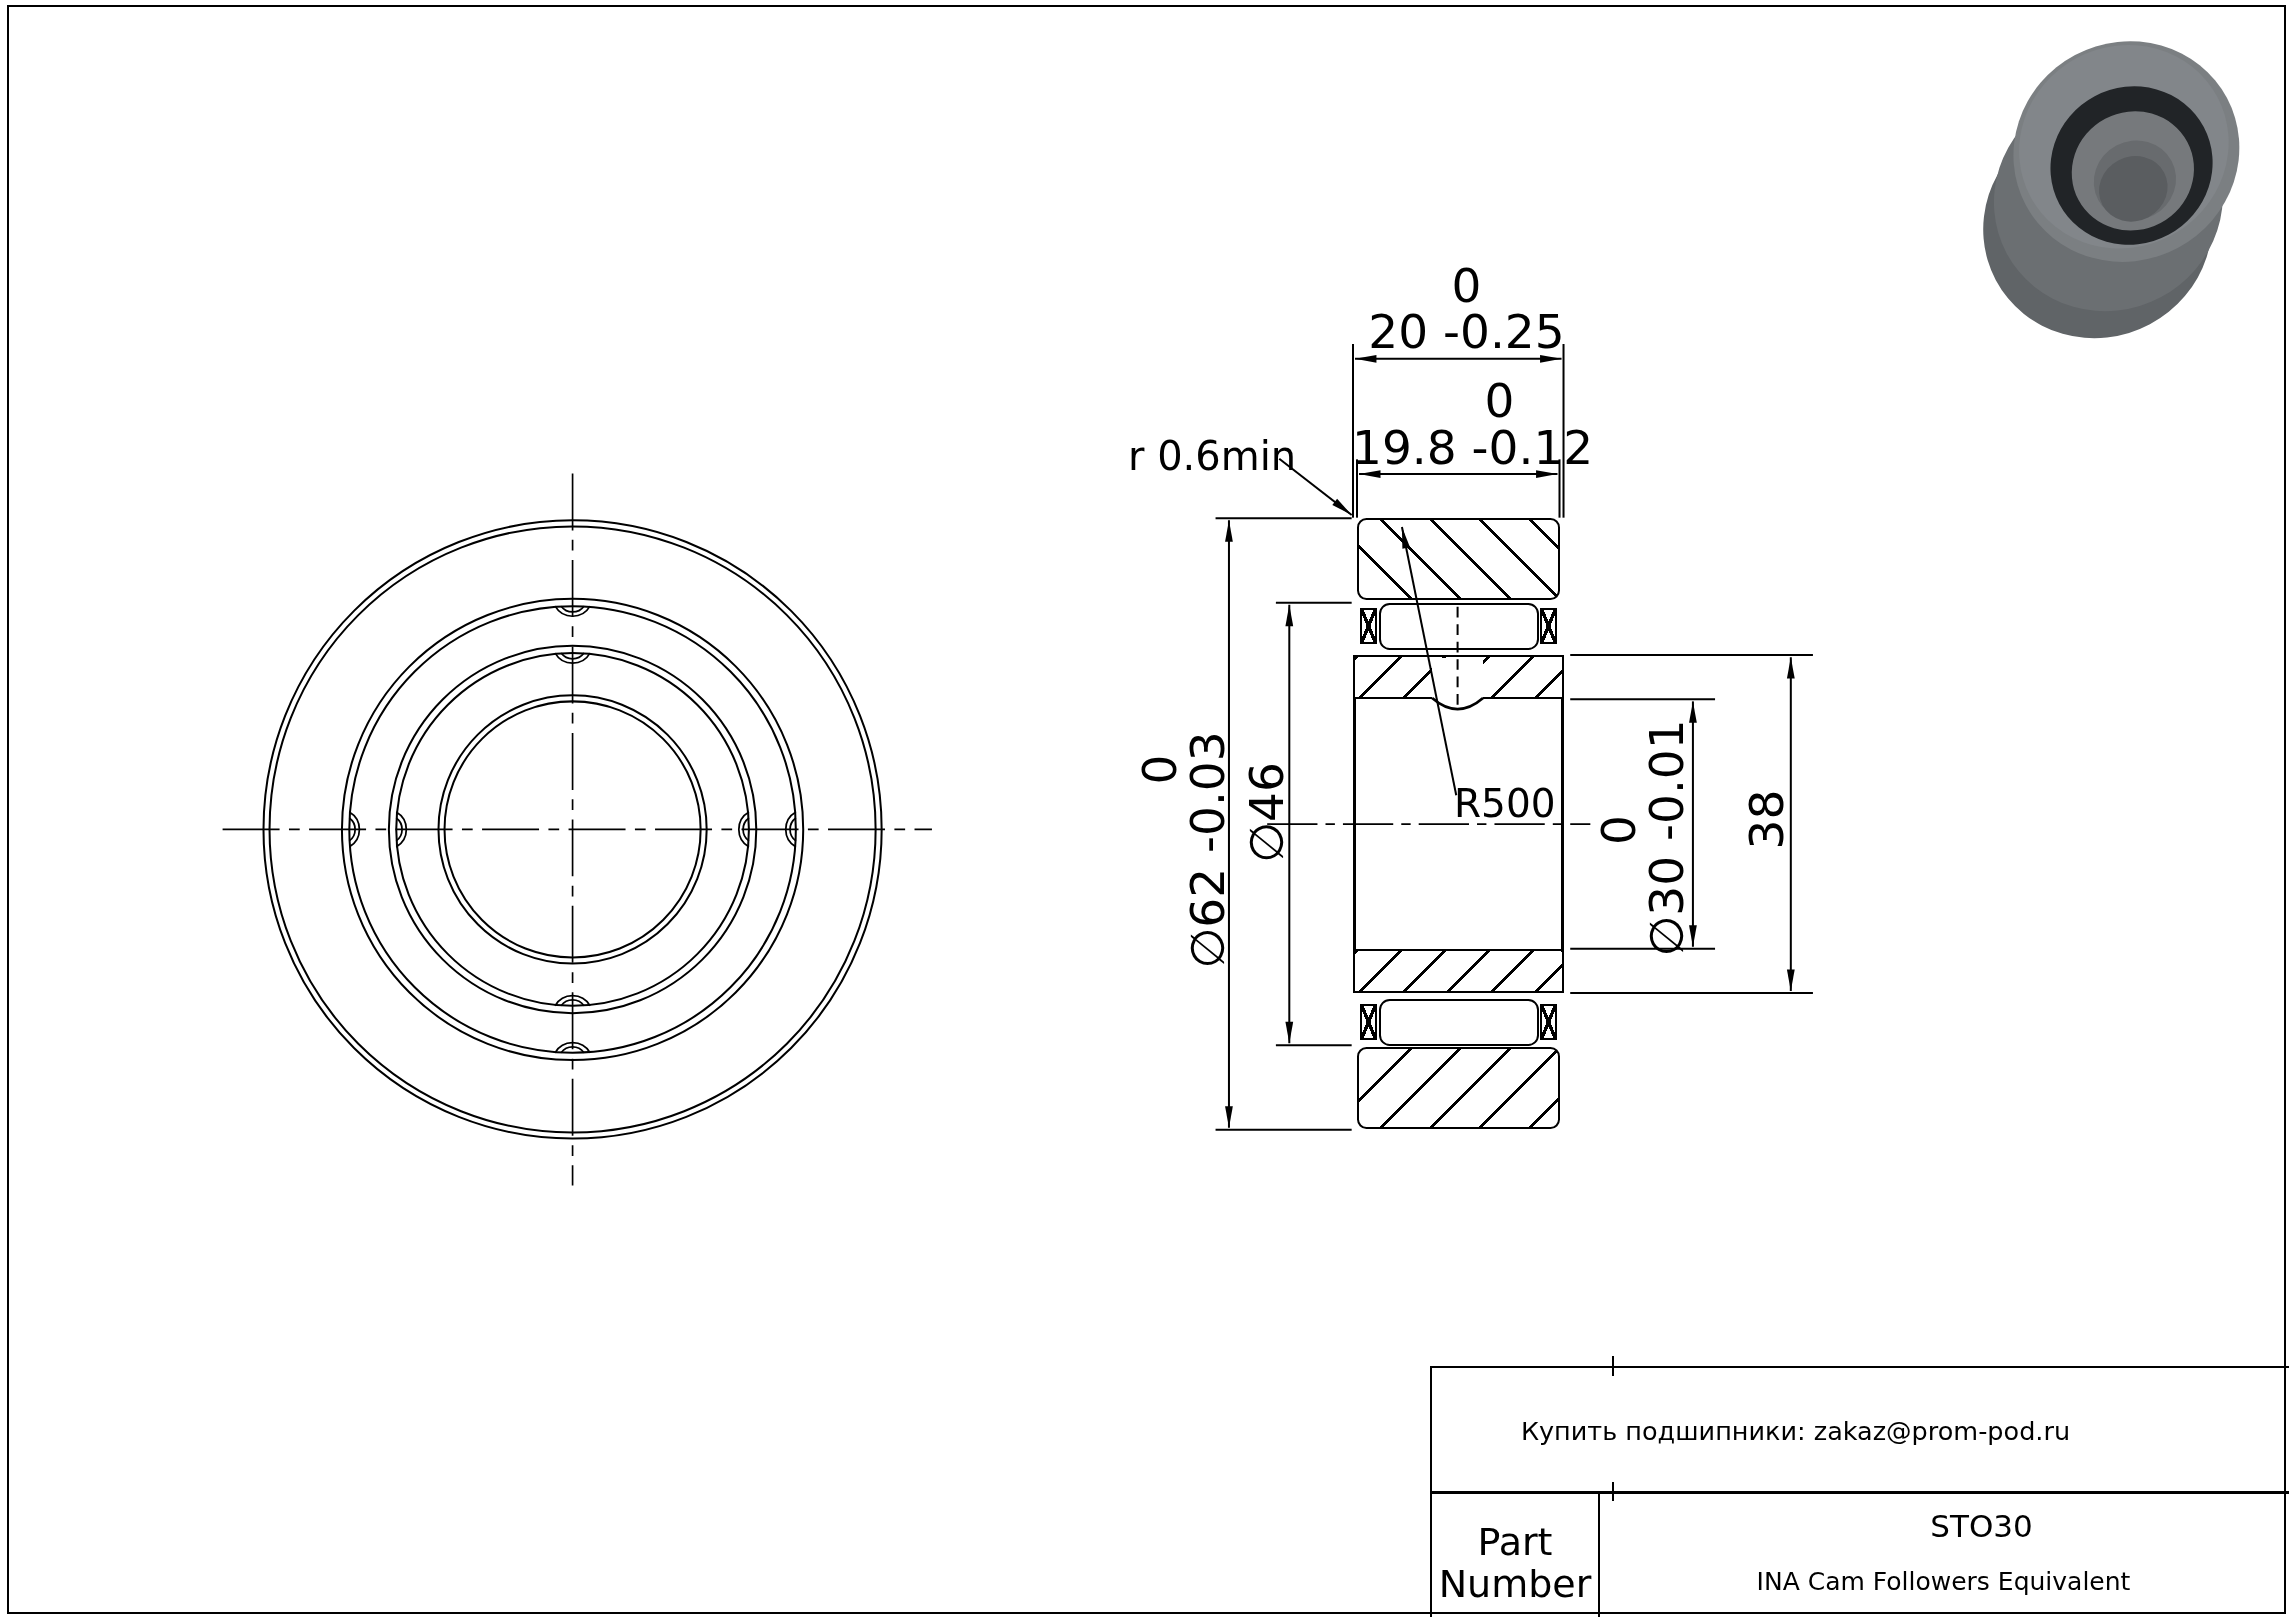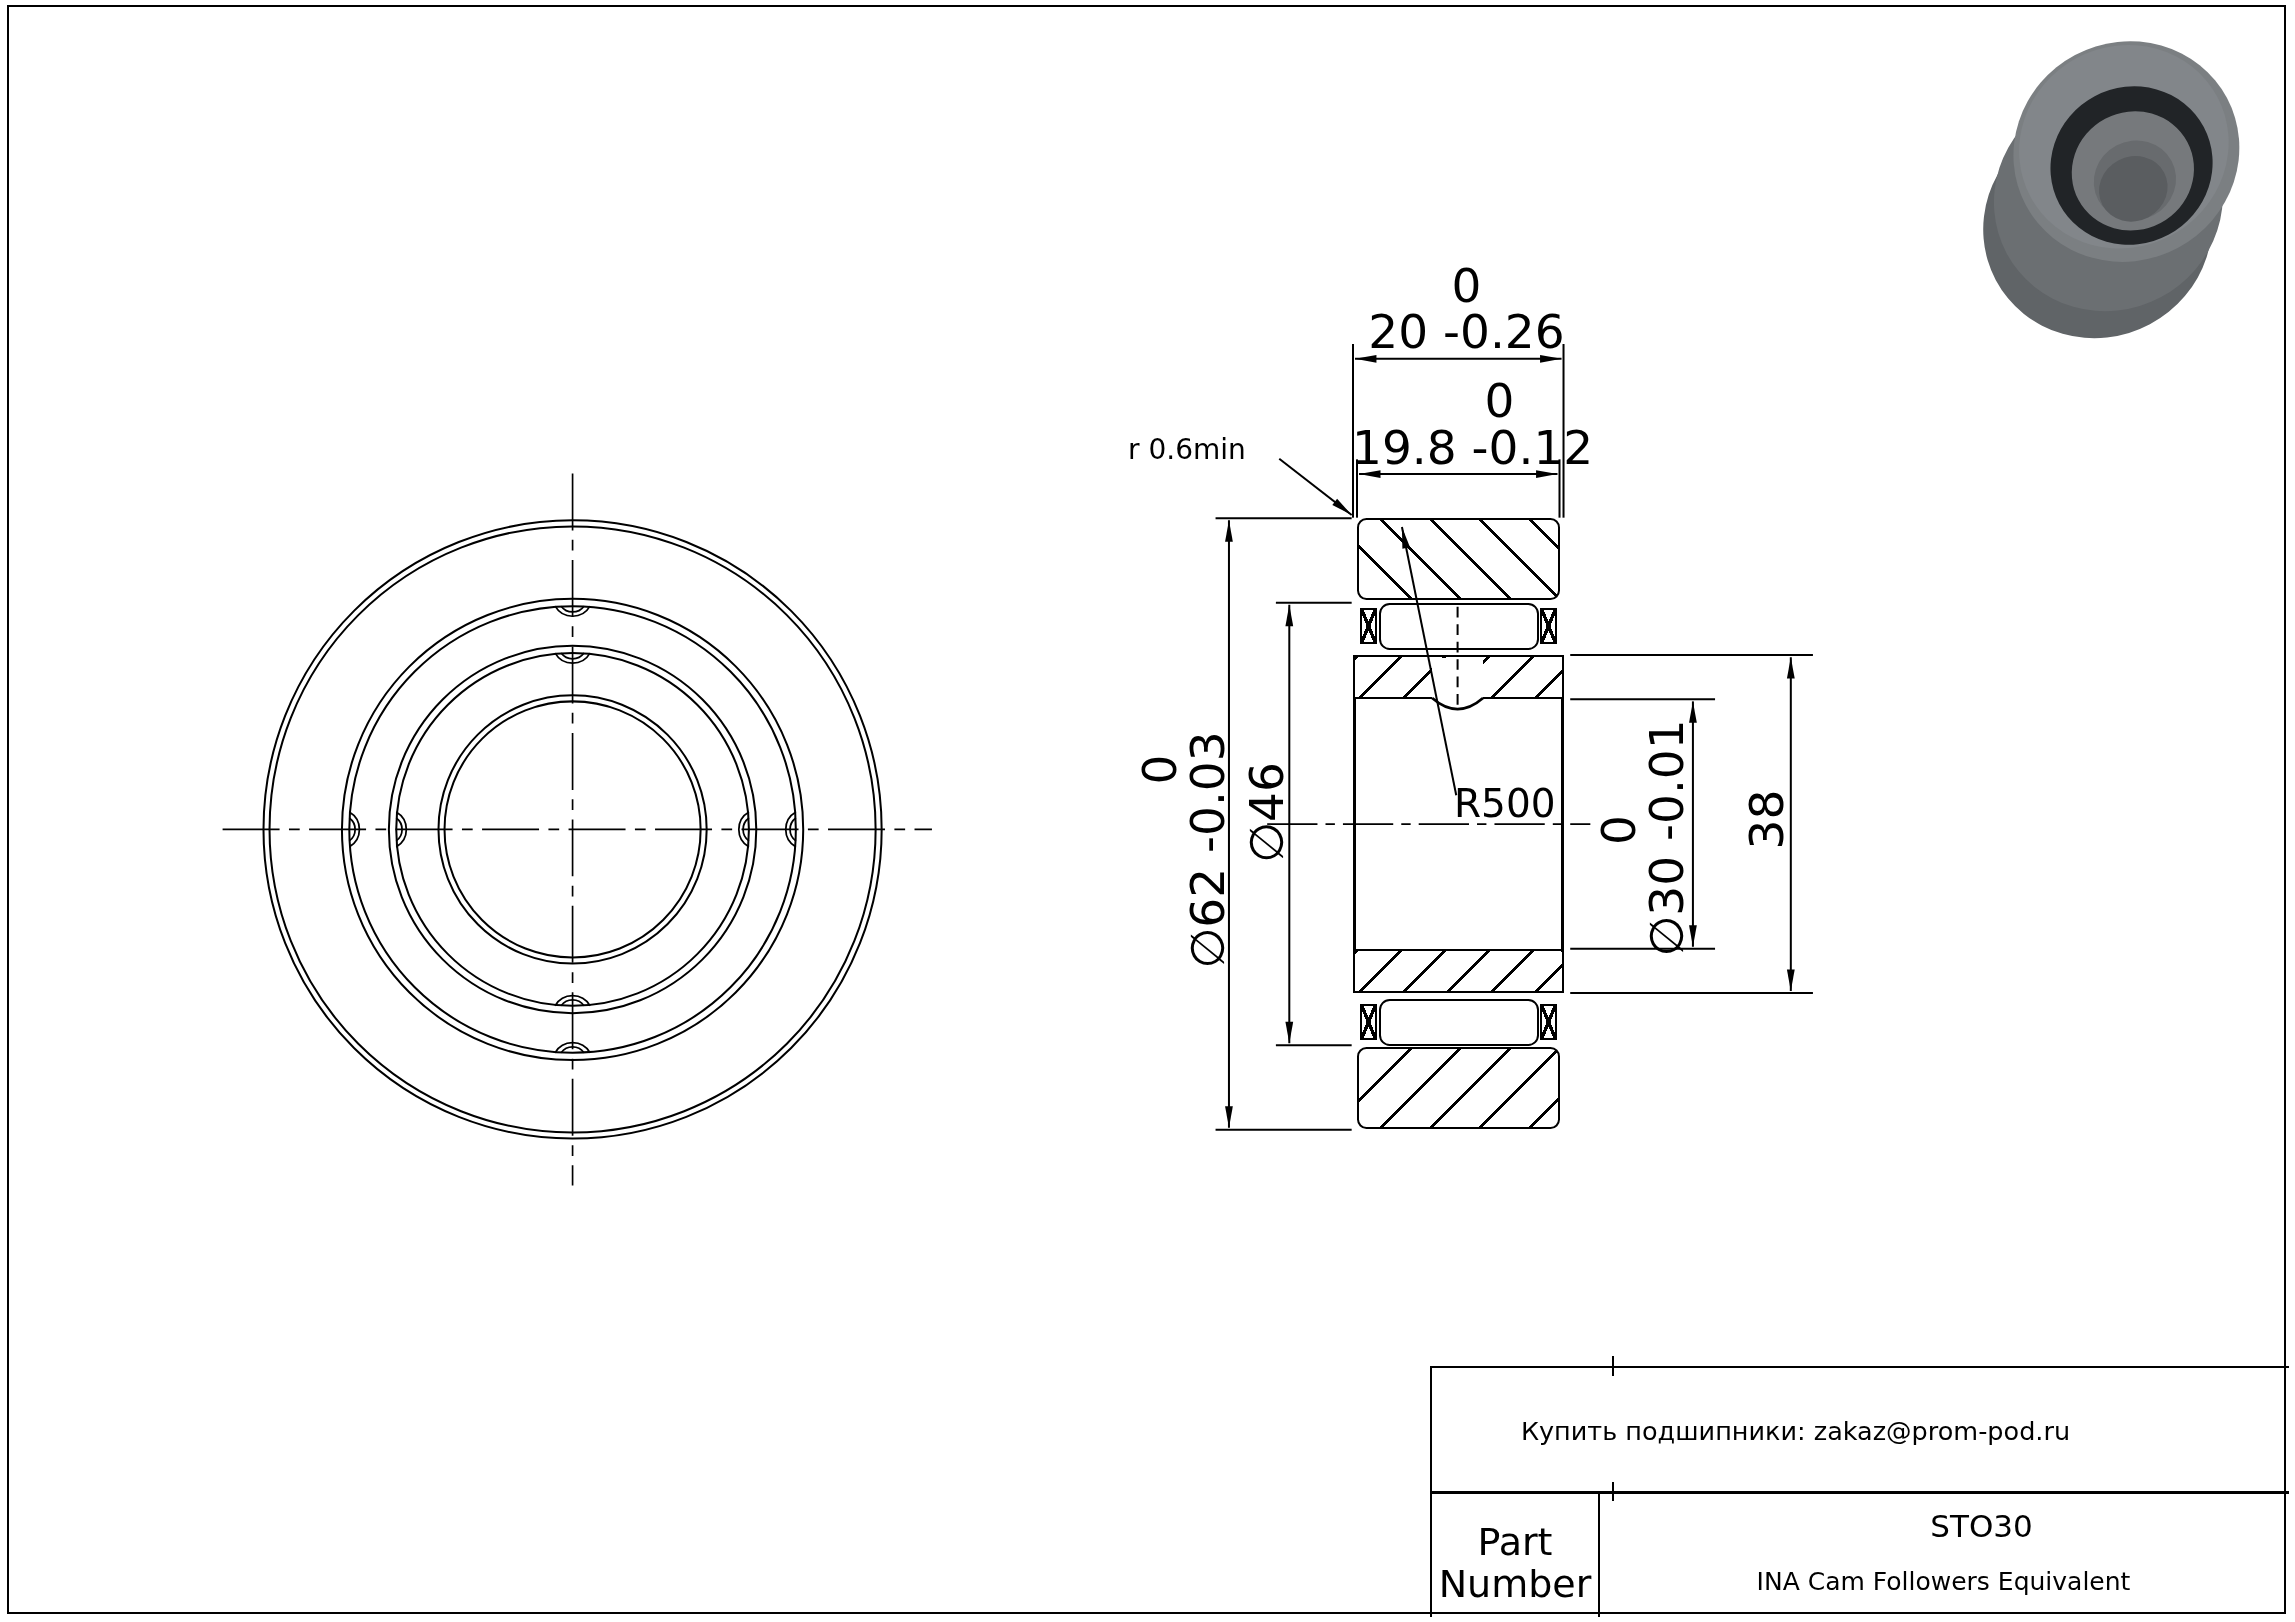--- a/index.html
+++ b/index.html
@@ -14,21 +14,21 @@
   .hatch-c{background-image:repeating-linear-gradient(135deg,#000 0 2.7px,transparent 2.7px 31px);}
   .xbox{position:absolute;box-sizing:border-box;border:2px solid #000;background-image:
     linear-gradient(to top right,transparent calc(50% - 1.7px),#000 calc(50% - 1.7px) calc(50% + 1.7px),transparent calc(50% + 1.7px)),
     linear-gradient(to bottom right,transparent calc(50% - 1.7px),#000 calc(50% - 1.7px) calc(50% + 1.7px),transparent calc(50% + 1.7px));}
   .whitefill{position:absolute;background:#fff;}
   .vline{position:absolute;width:2.7px;background:#000;}
   
   .dimtext{position:absolute;font-size:47px;line-height:48px;white-space:nowrap;}
   .rot{transform:rotate(-90deg);}
   .center{text-align:center;}
-  .small-note{position:absolute;font-size:28px;white-space:nowrap;}
+  .small-note{position:absolute;font-size:40px;white-space:nowrap;}
   
   .tb-line{position:absolute;background:#000;}
   .tb-text{position:absolute;white-space:nowrap;}
   svg{position:absolute;left:0;top:0;}
   #overlay{z-index:5;}
   .lay{z-index:2;}
 </style>
 </head>
 <body>
 
@@ -51,21 +51,21 @@
   <div class="part hatch-c" style="left:1353px;top:655px;width:211px;height:44px;"></div>
   <div class="whitefill" style="left:1432px;top:658px;width:51px;height:44px;"></div>
 
   <div class="part hatch-c" style="left:1353px;top:949px;width:211px;height:44px;"></div>
 
   <div class="vline" style="left:1353px;top:697px;height:255px;"></div>
   <div class="vline" style="left:1561px;top:697px;height:255px;"></div>
 </div>
 
 <div class="dimtext center" style="left:1359px;top:262px;width:215px;">0</div>
-<div class="dimtext center" style="left:1359px;top:308px;width:215px;">20 -0.26</div>
+<div class="dimtext center" style="left:1359px;top:308px;width:215px;">20 -0.25</div>
 <div class="dimtext center" style="left:1392px;top:377px;width:215px;">0</div>
 <div class="dimtext center" style="left:1352px;top:424px;width:221px;">19.8 -0.12</div>
 
 <div class="small-note" style="left:1128px;top:433px;">r 0.6min</div>
 
 <div class="small-note" style="left:1454px;top:781px;font-size:39px;">R500</div>
 
 <div class="dimtext rot" style="left:1033px;top:805px;width:295px;height:90px;">
   <div style="text-align:right;padding-right:52px;">0</div>
   <div class="center">∅62 -0.03</div>

